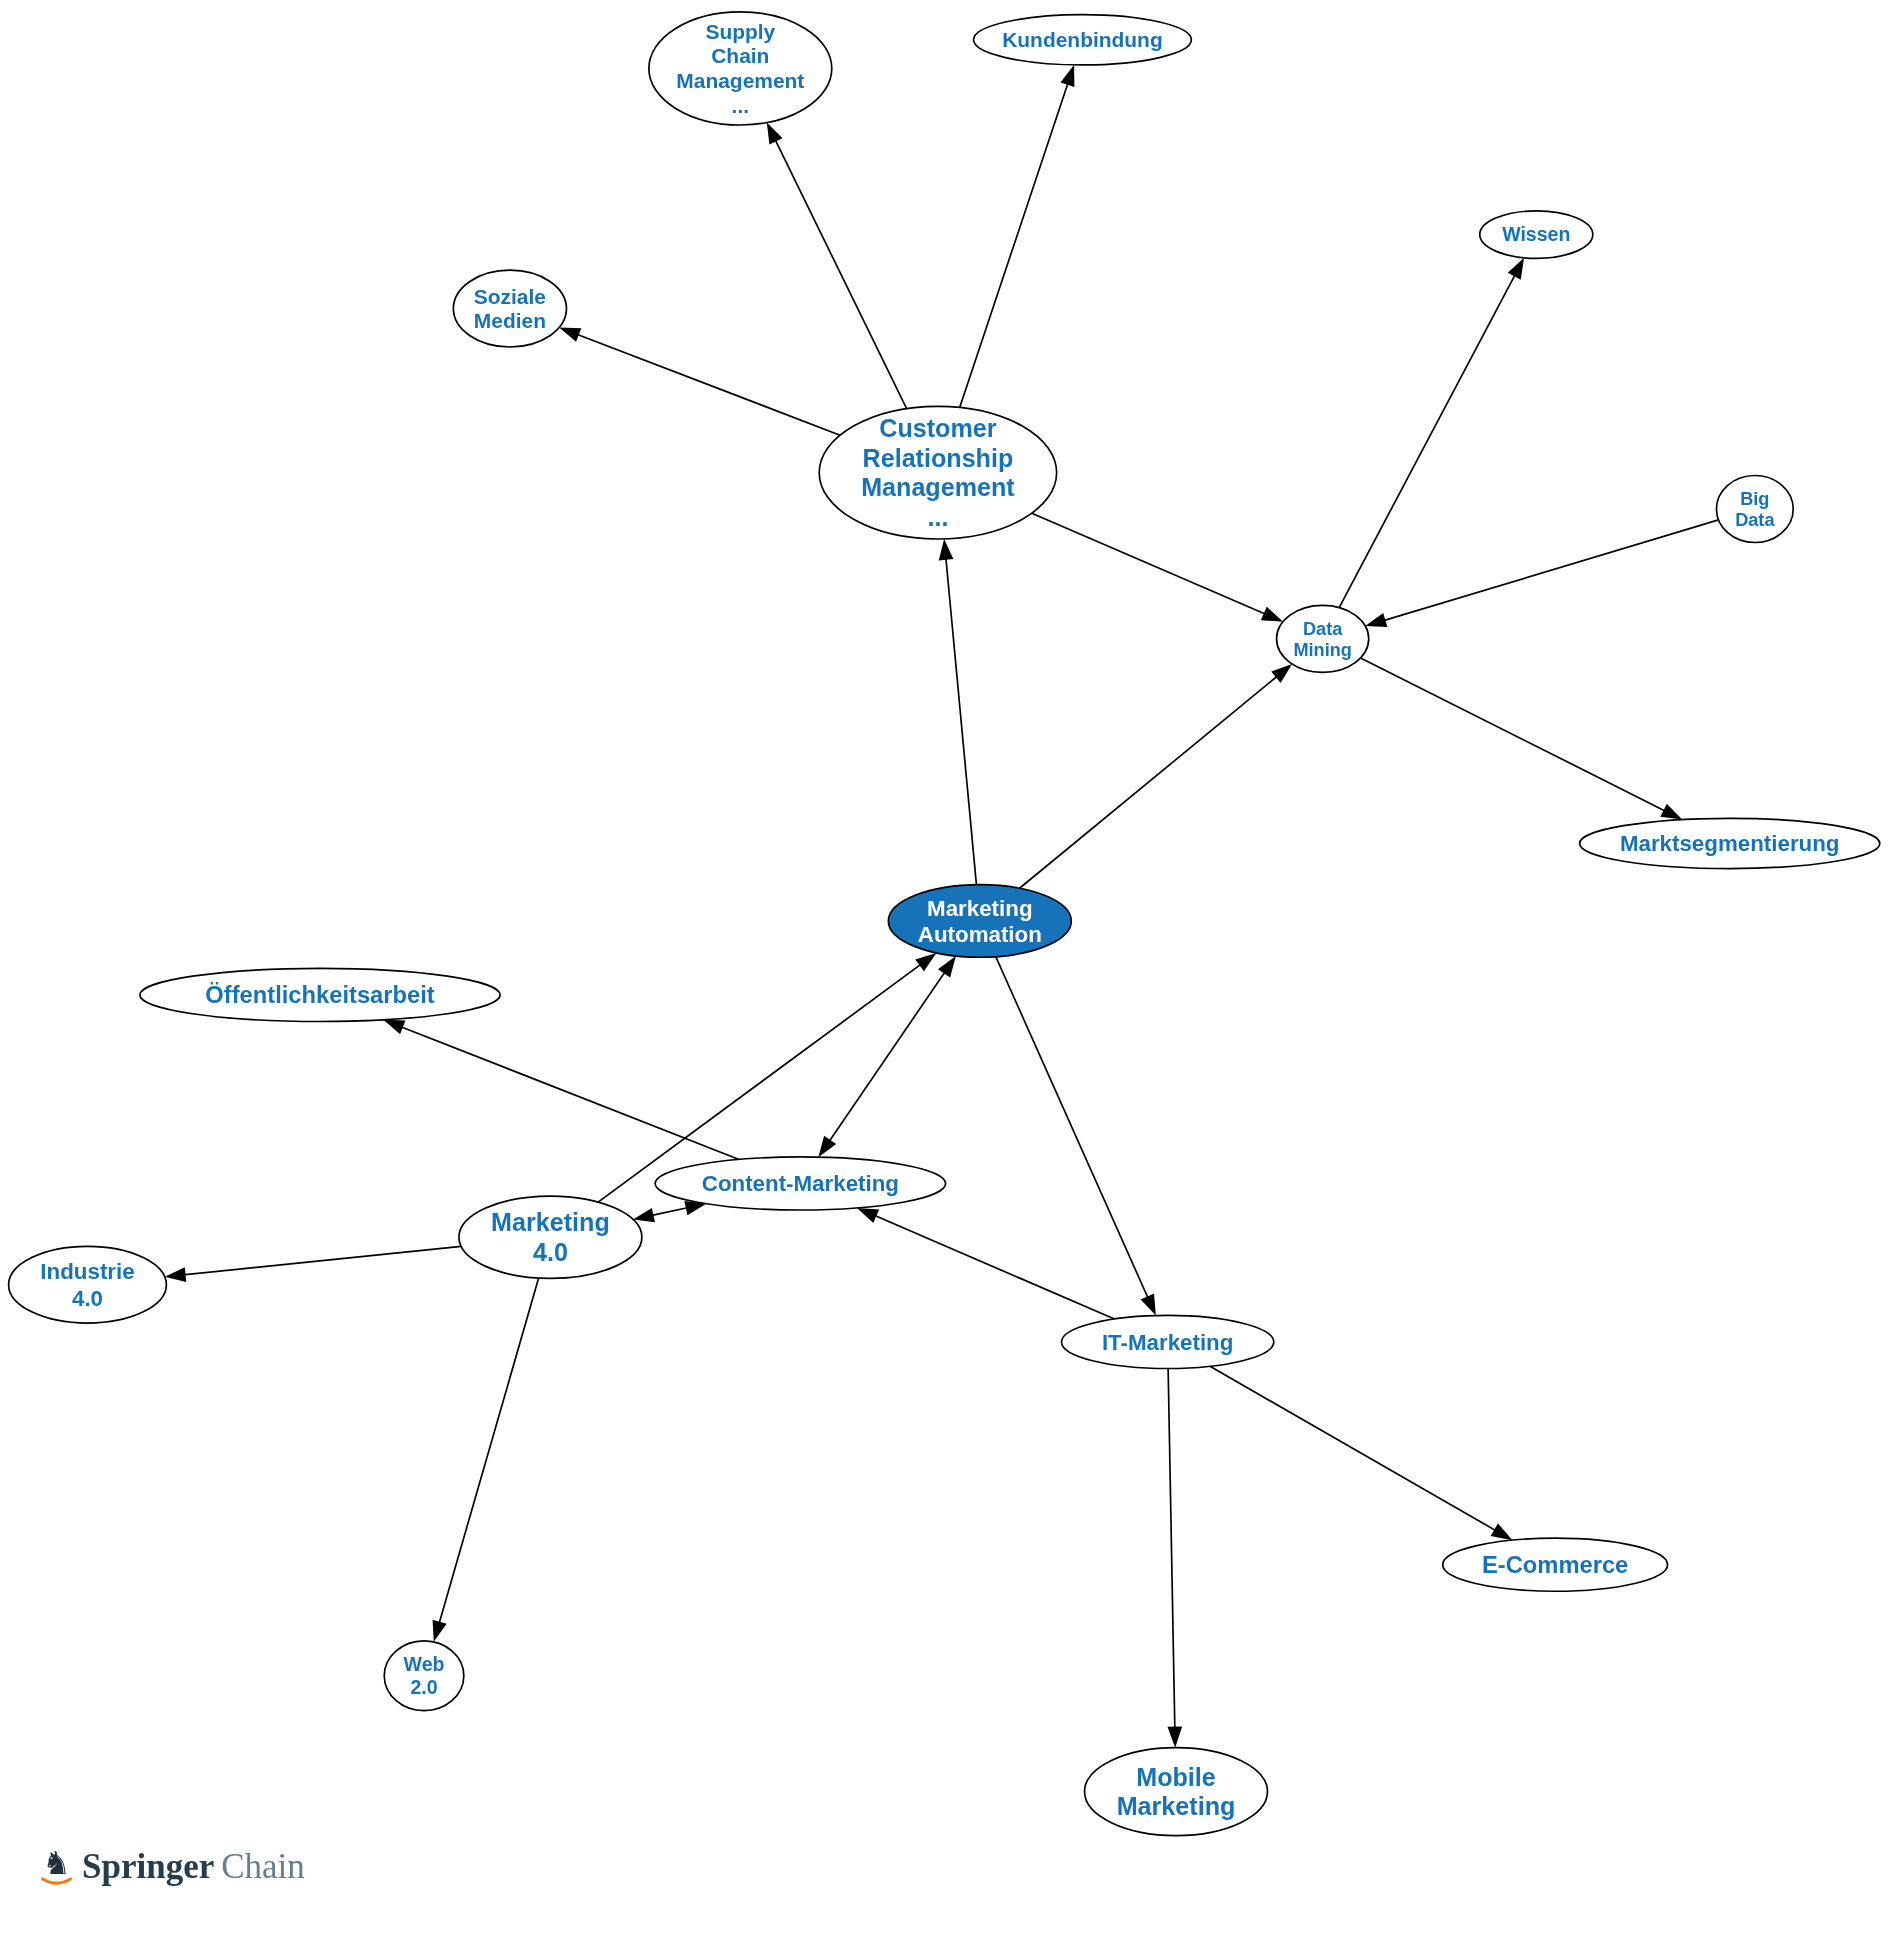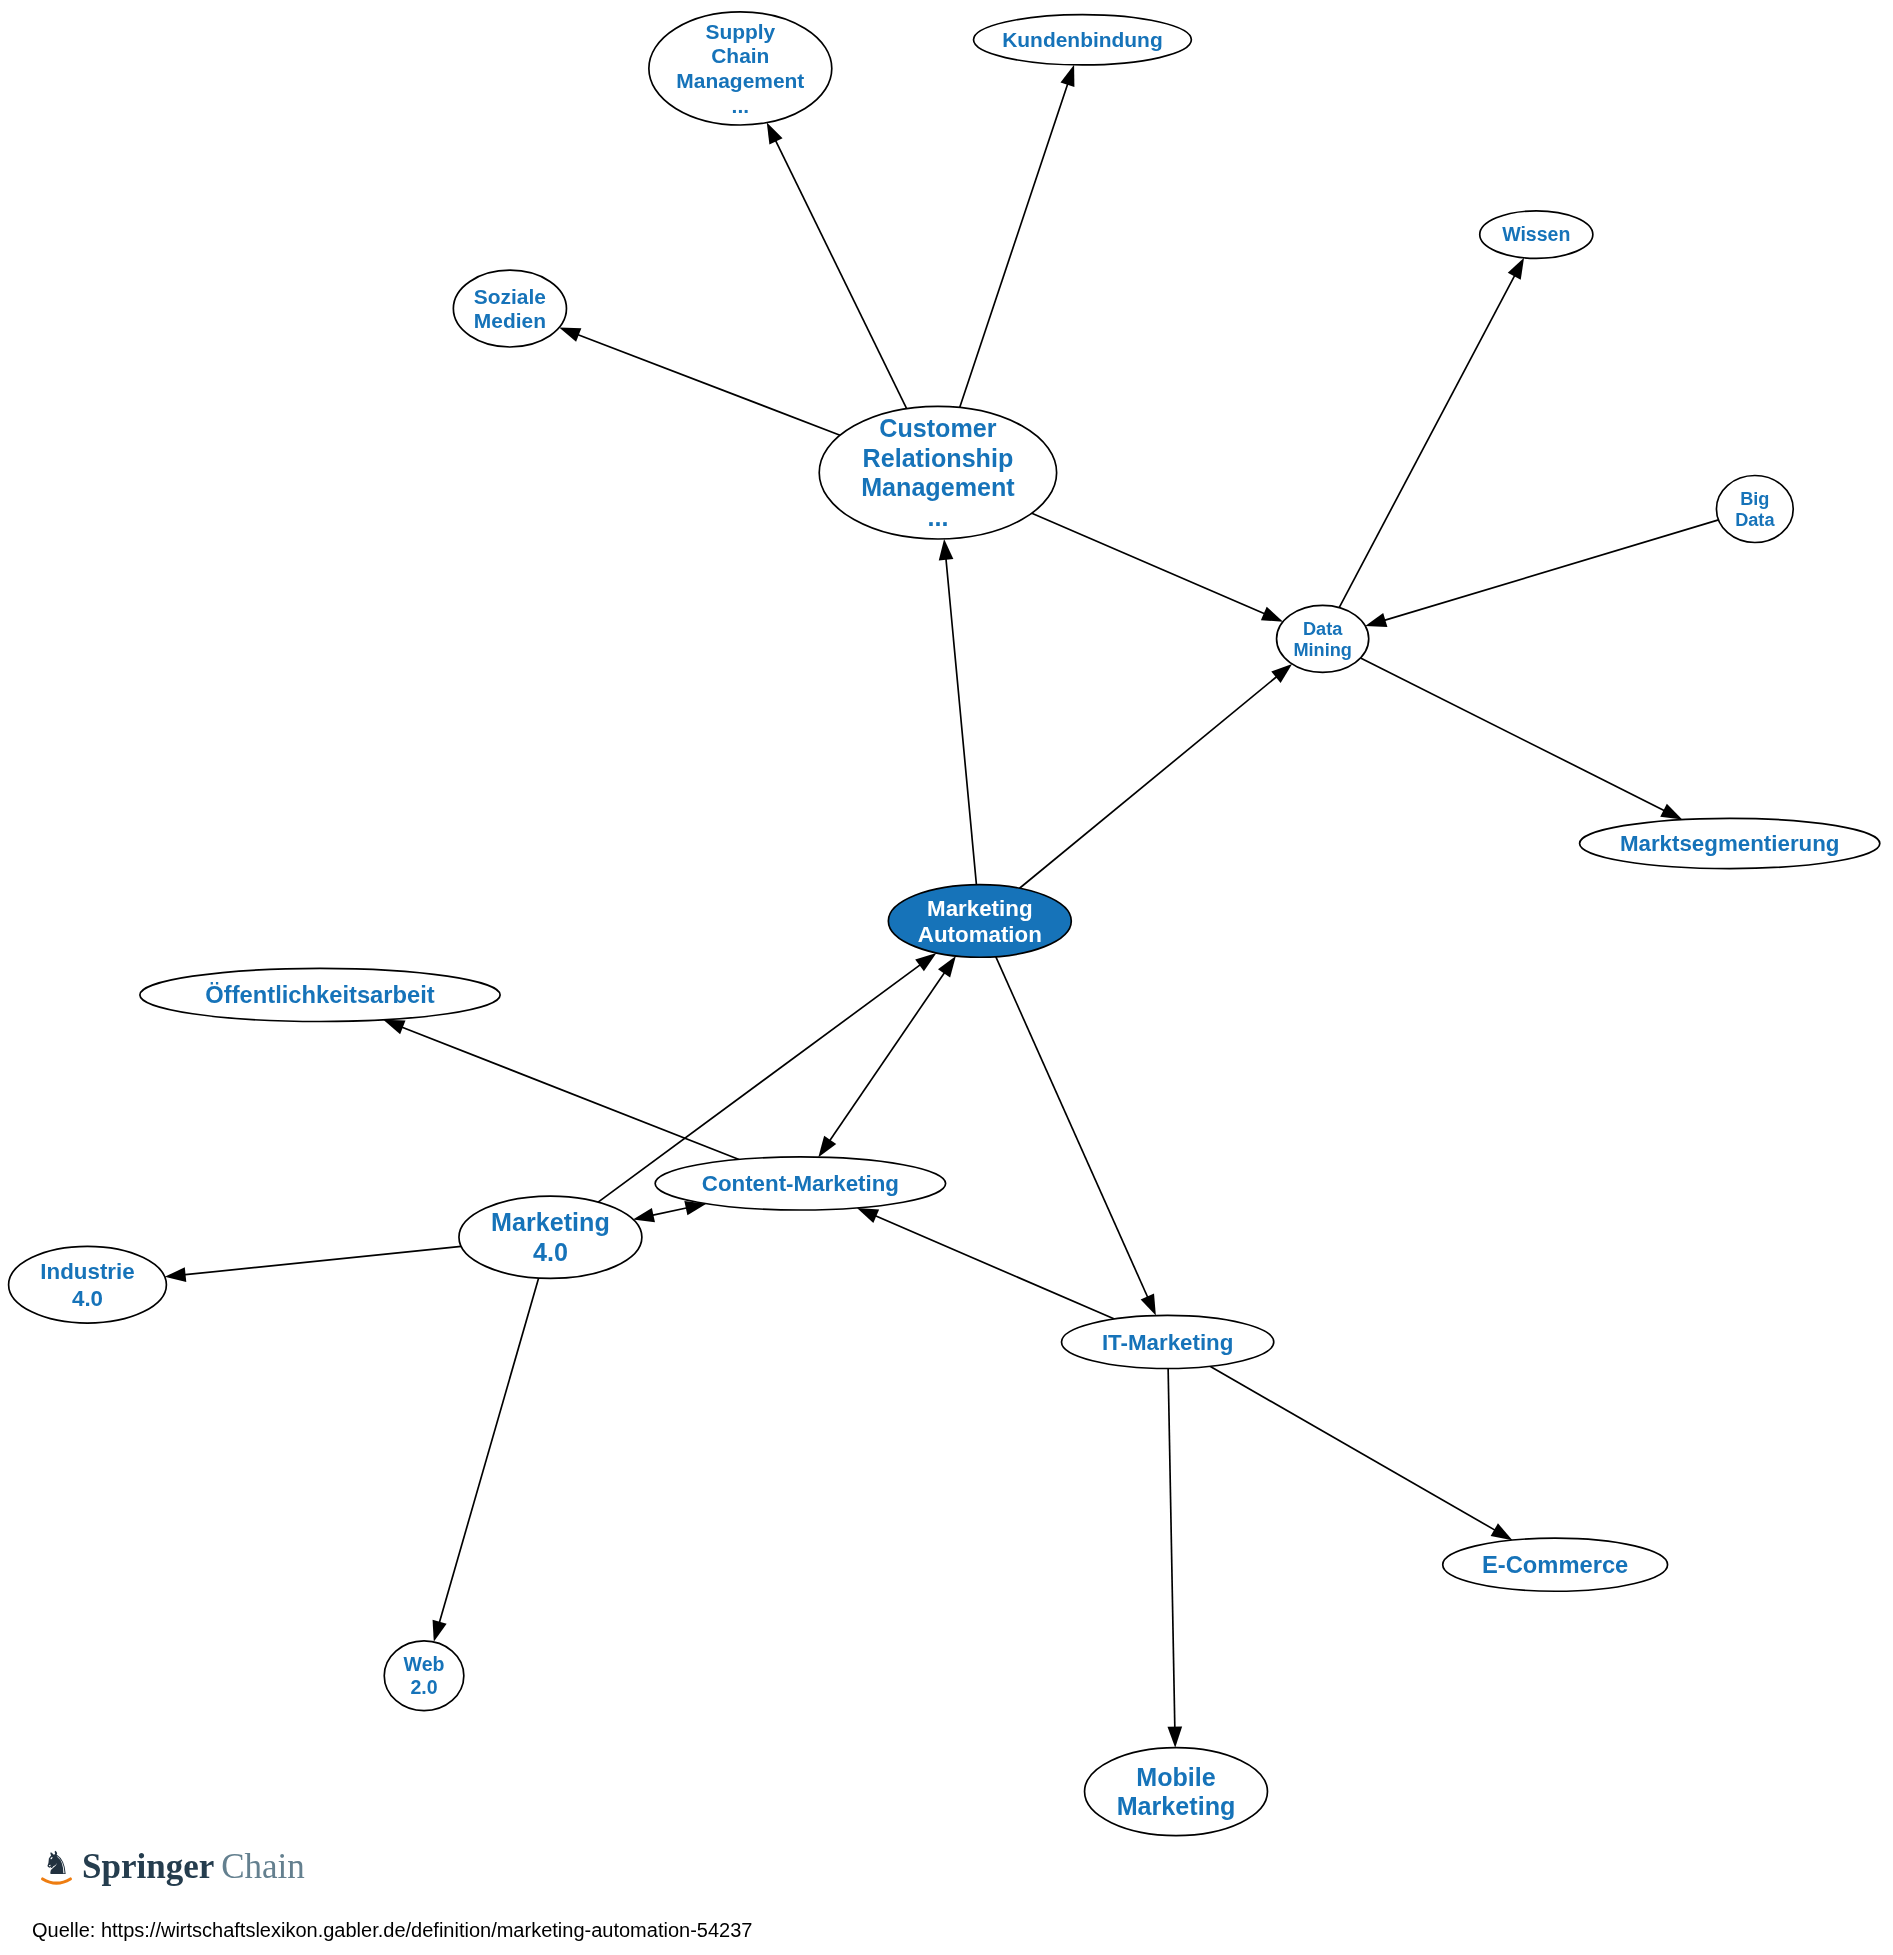--- a/index.html
+++ b/index.html
@@ -203,16 +203,15 @@
 
   <div class="footer">
     <svg width="41" height="43" viewBox="0 0 58 62">
       <text x="29" y="42" text-anchor="middle" font-size="46" font-family="DejaVu Sans, sans-serif" fill="#22313f">♞</text>
       <path d="M9 49 Q 29 61 49 49" fill="none" stroke-width="4.5" stroke-linecap="round" stroke="#ee7d11"></path>
     </svg>
     <span class="brand-springer" style="color: rgb(37, 61, 78);">Springer</span>
     <span class="brand-gabler" style="color: rgb(100, 128, 143);">Chain</span>
   </div>
 
-  <div class="source">Quelle: https://wirtschaftslexikon.gabler.de/definition/marketing-automation-54237</div>
 
 </div>
 
 
 </body></html>

